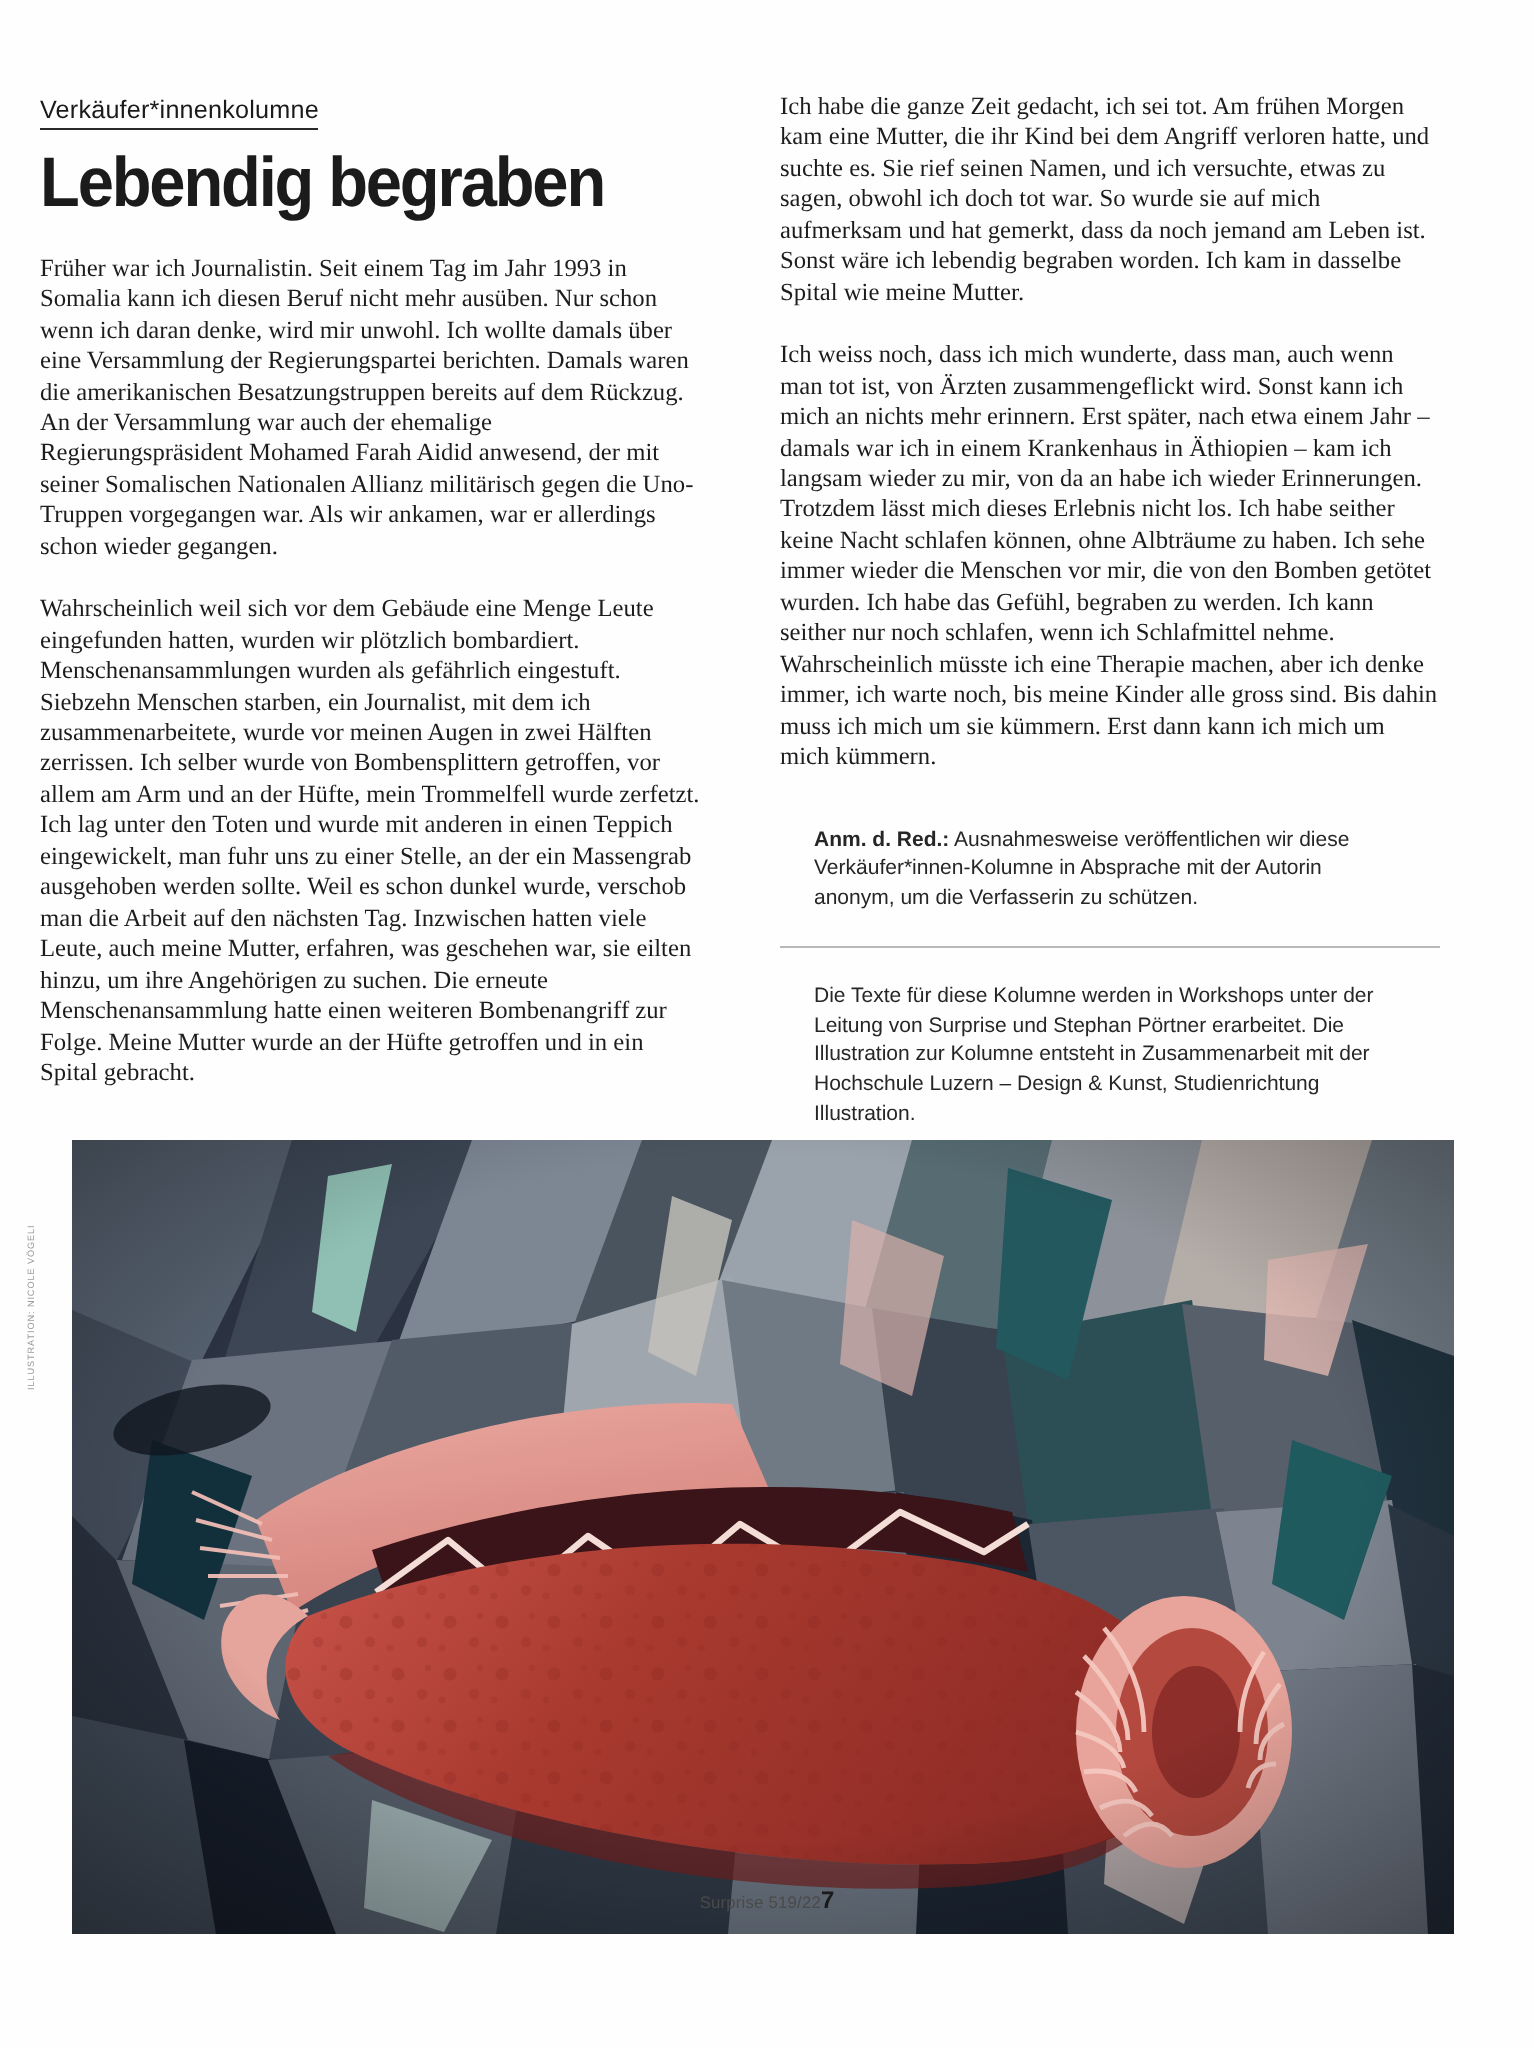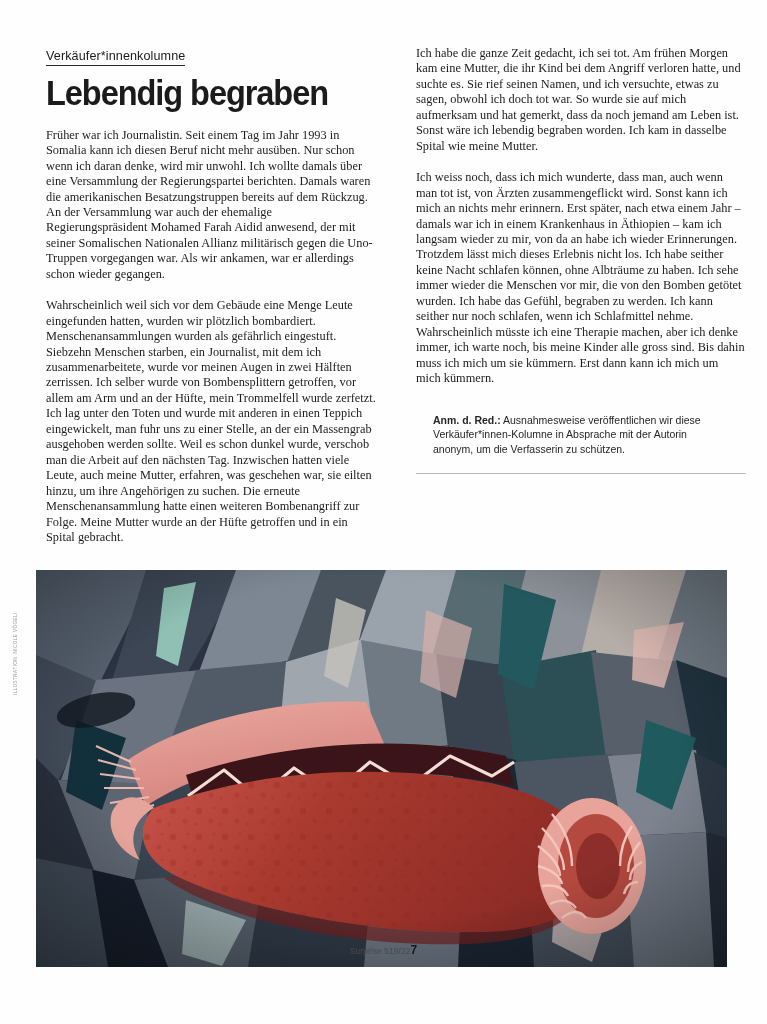--- a/index.html
+++ b/index.html
@@ -35,21 +35,21 @@
     font-size: 4.6px;
     letter-spacing: 0.45px;
     color: #9a9a9a;
     white-space: nowrap;
     text-transform: uppercase;
   }
 
   
   .content {
     position: absolute;
-    left: 46px;
+    left: 20px;
     top: 46px;
     width: 700px;
     display: flex;
     gap: 40px;
   }
   .col {
     width: 334px;
   }
 
   .kicker {
@@ -160,20 +160,21 @@
     </div>
 
     <div class="col right">
       <p class="body">Ich habe die ganze Zeit gedacht, ich sei tot. Am frühen Morgen kam eine Mutter, die ihr Kind bei dem Angriff verloren hatte, und suchte es. Sie rief seinen Namen, und ich versuchte, etwas zu sagen, obwohl ich doch tot war. So wurde sie auf mich aufmerksam und hat gemerkt, dass da noch jemand am Leben ist. Sonst wäre ich lebendig begraben worden. Ich kam in dasselbe Spital wie meine Mutter.</p>
       <p class="body">Ich weiss noch, dass ich mich wunderte, dass man, auch wenn man tot ist, von Ärzten zusammengeflickt wird. Sonst kann ich mich an nichts mehr erinnern. Erst später, nach etwa einem Jahr – damals war ich in einem Krankenhaus in Äthiopien – kam ich langsam wieder zu mir, von da an habe ich wieder Erinnerungen. Trotzdem lässt mich dieses Erlebnis nicht los. Ich habe seither keine Nacht schlafen können, ohne Albträume zu haben. Ich sehe immer wieder die Menschen vor mir, die von den Bomben getötet wurden. Ich habe das Gefühl, begraben zu werden. Ich kann seither nur noch schlafen, wenn ich Schlafmittel nehme. Wahrscheinlich müsste ich eine Therapie machen, aber ich denke immer, ich warte noch, bis meine Kinder alle gross sind. Bis dahin muss ich mich um sie kümmern. Erst dann kann ich mich um mich kümmern.</p>
 
       <p class="note note-red"><b>Anm. d. Red.:</b><span> Ausnahmesweise veröffentlichen wir diese Verkäufer*innen-Kolumne in Absprache mit der Autorin anonym, um die Verfasserin zu schützen.</span></p>
 
       <div class="rule"></div>
 
+      <p class="note">Die Texte für diese Kolumne werden in Workshops unter der Leitung von Surprise und Stephan Pörtner erarbeitet. Die Illustration zur Kolumne entsteht in Zusammenarbeit mit der Hochschule Luzern – Design &amp; Kunst, Studienrichtung Illustration.</p>
     </div>
   </div>
 
   <div class="illustration">
     <svg viewBox="0 0 691 397" preserveAspectRatio="none">
       <defs>
         <linearGradient id="carpetMain" x1="0" y1="0" x2="1" y2="0.3">
           <stop offset="0%" stop-color="#c9544a"></stop>
           <stop offset="45%" stop-color="#a8392f"></stop>
           <stop offset="100%" stop-color="#8e2c26"></stop>

